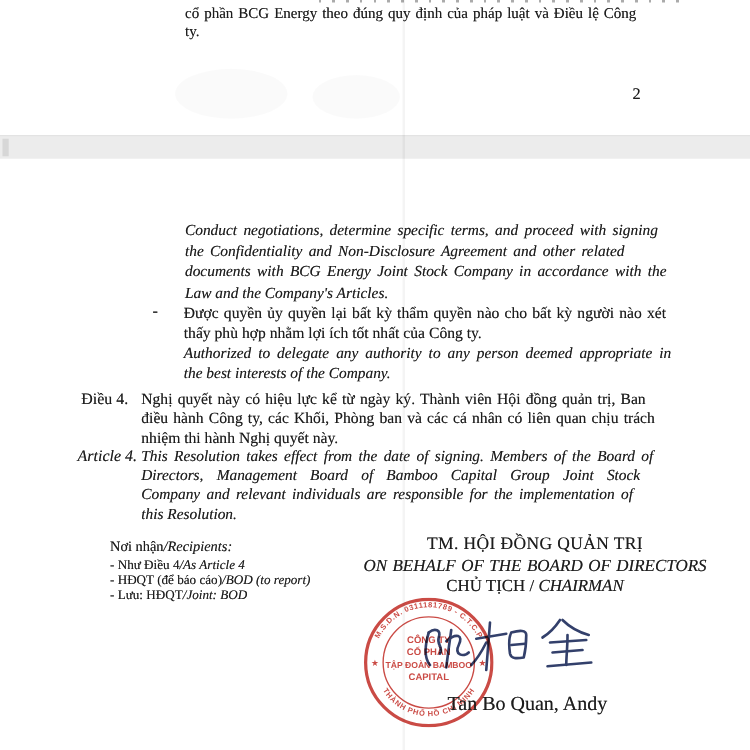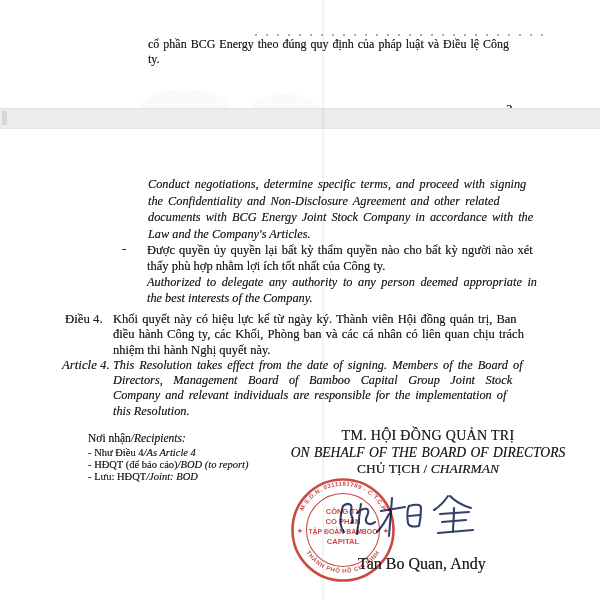--- a/index.html
+++ b/index.html
@@ -1,20 +1,20 @@
 <!DOCTYPE html>
 <html><head>
 <meta charset="utf-8">
 <style>
   html,body{margin:0;padding:0;background:#fff;}
   #stage{
     position:relative;width:600px;height:600px;overflow:hidden;background:#ffffff;
     font-family:"Liberation Serif","DejaVu Serif",serif;color:#1d1d1d;
   }
-  .page{position:absolute;left:0;right:0;background:#fff;margin-top:34px;}
+  .page{position:absolute;left:0;right:0;background:#fff;}
   #page1{top:0;height:108px;}
   #page-gap{position:absolute;left:0;right:0;top:108px;height:19px;background:#ececec;
     border-top:1px solid #e3e3e3;border-bottom:1px solid #e6e6e6;}
   #gap-smudge{position:absolute;left:2px;top:2px;width:5px;height:14px;background:#c6c6c6;opacity:.55;}
   #page2{top:127px;height:473px;}
   .crease{position:absolute;left:322px;top:0;width:2px;height:600px;background:rgba(0,0,0,.045);}
   .smudge{position:absolute;border-radius:50%;background:rgba(0,0,0,.018);}
   .txt{position:absolute;white-space:nowrap;text-shadow:0 0 .3px rgba(0,0,0,.55);}
   .ln{white-space:nowrap;}
   .it{font-style:italic;}
@@ -90,21 +90,21 @@
     <div class="ln">Được quyền ủy quyền lại bất kỳ thẩm quyền nào cho bất kỳ người nào xét</div>
     <div class="ln">thấy phù hợp nhằm lợi ích tốt nhất của Công ty.</div>
   </div>
   <div class="txt it" id="para-en">
     <div class="ln">Authorized to delegate any authority to any person deemed appropriate in</div>
     <div class="ln">the best interests of the Company.</div>
   </div>
 
   <div class="txt bd" id="dieu4-label">Điều 4.</div>
   <div class="txt" id="dieu4-text">
-    <div class="ln">Khối quyết này có hiệu lực kể từ ngày ký. Thành viên Hội đồng quản trị, Ban</div>
+    <div class="ln">Nghị quyết này có hiệu lực kể từ ngày ký. Thành viên Hội đồng quản trị, Ban</div>
     <div class="ln">điều hành Công ty, các Khối, Phòng ban và các cá nhân có liên quan chịu trách</div>
     <div class="ln">nhiệm thi hành Nghị quyết này.</div>
   </div>
 
   <div class="txt bd it" id="art4-label">Article 4.</div>
   <div class="txt it" id="art4-text">
     <div class="ln">This Resolution takes effect from the date of signing. Members of the Board of</div>
     <div class="ln">Directors, Management Board of Bamboo Capital Group Joint Stock</div>
     <div class="ln">Company and relevant individuals are responsible for the implementation of</div>
     <div class="ln">this Resolution.</div>

